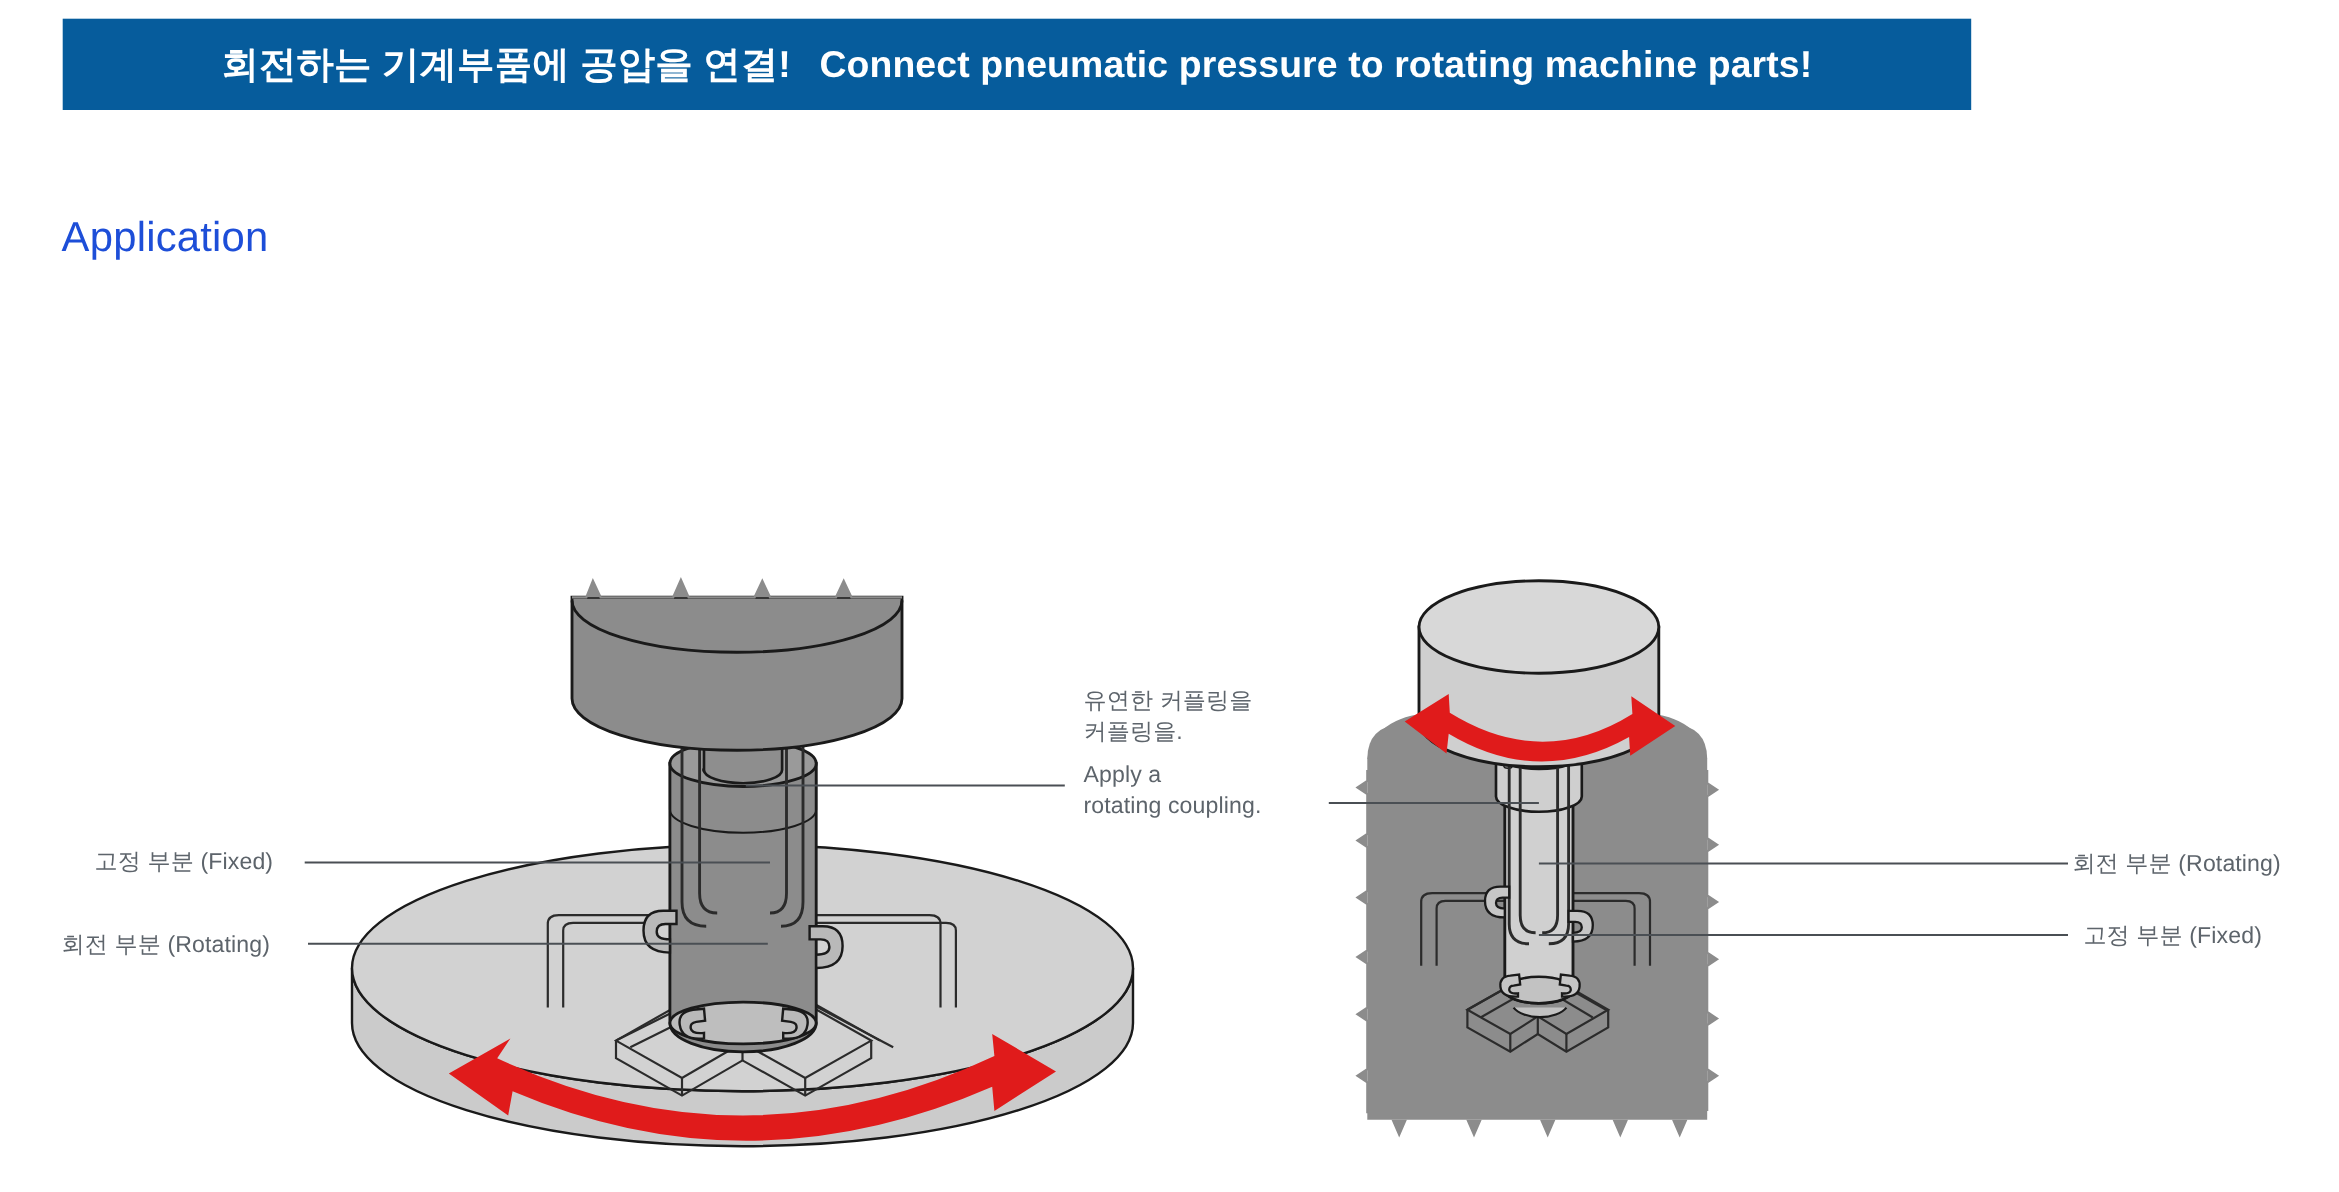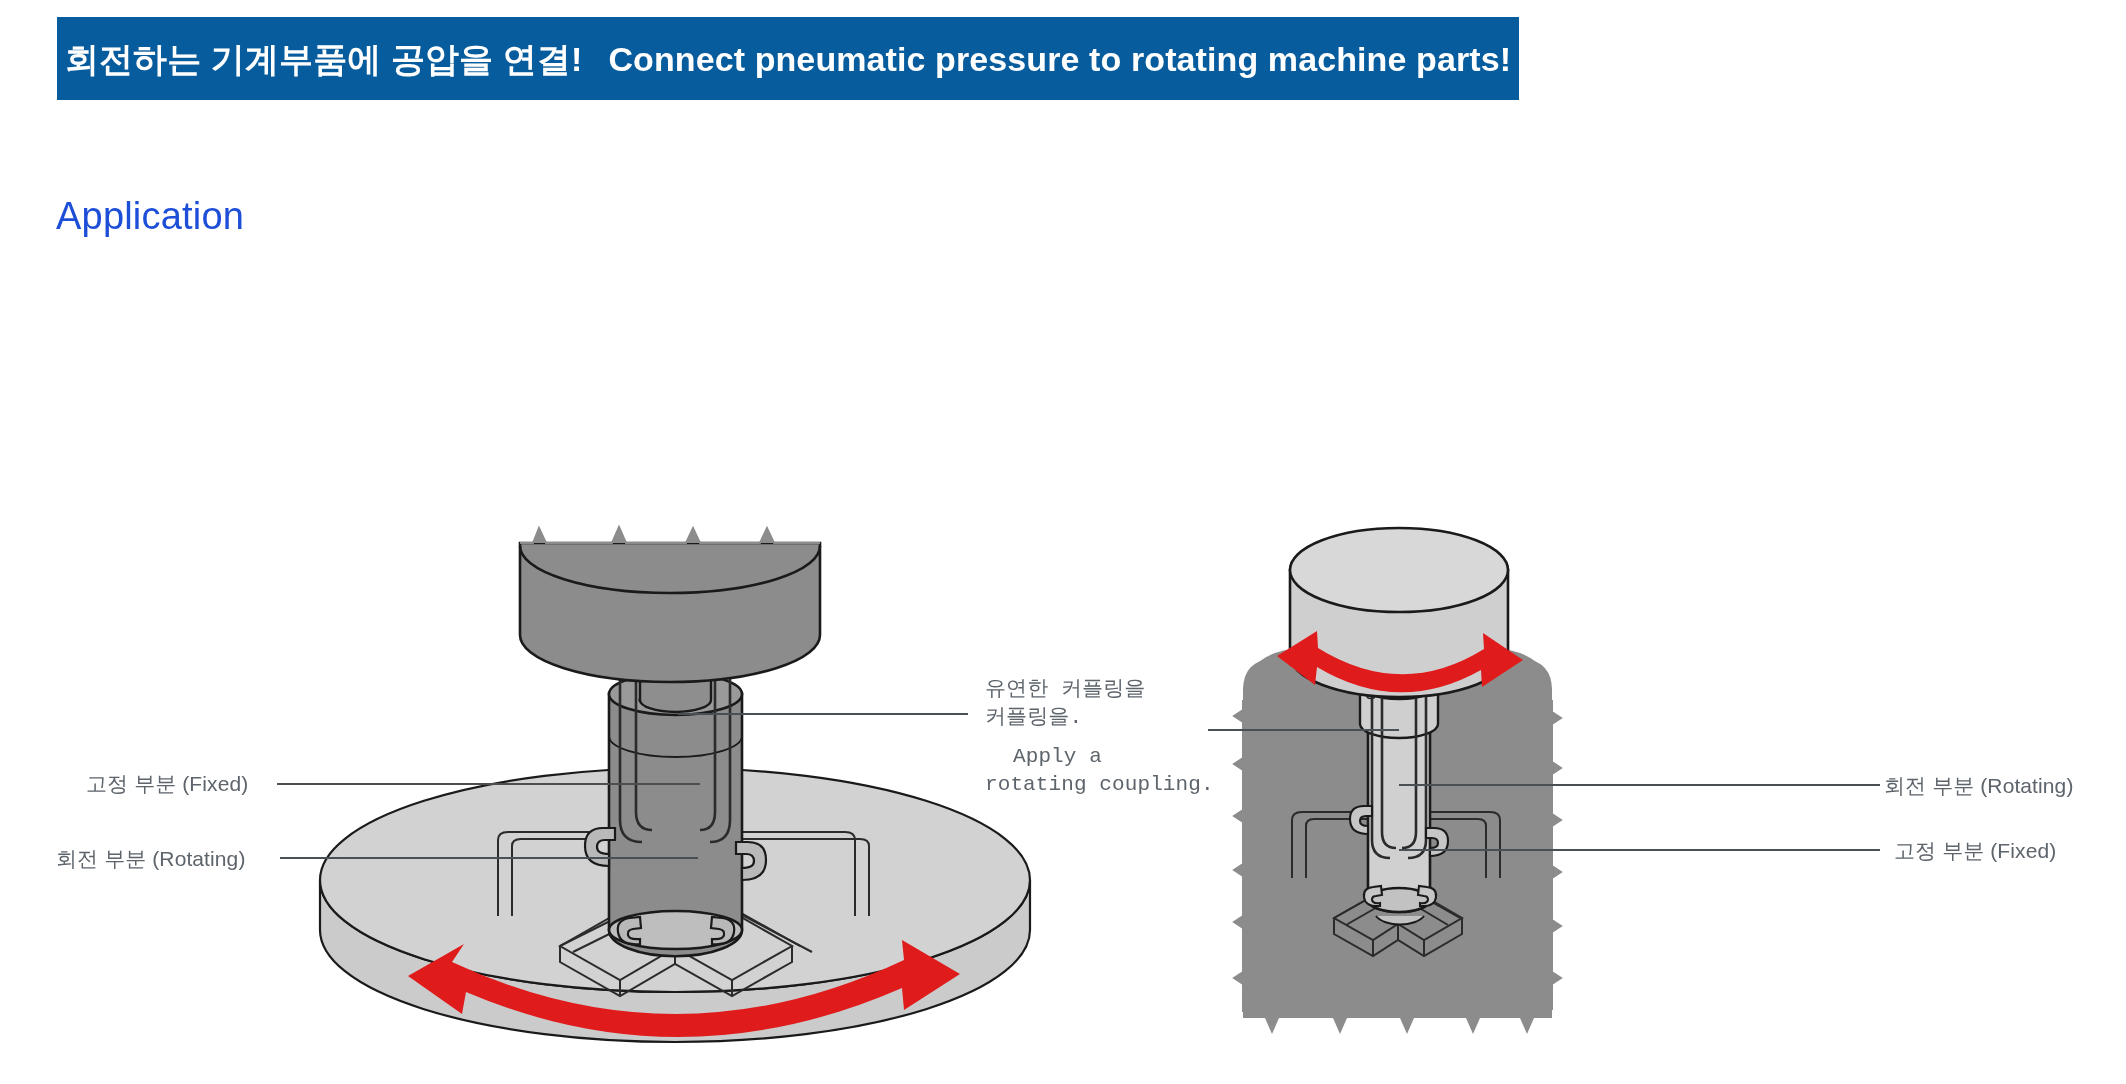--- a/index.html
+++ b/index.html
@@ -7,21 +7,21 @@
   body{
     width:2126px;height:1084px;
     background:#ffffff;
     font-family:"Liberation Sans","DejaVu Sans",sans-serif;
     overflow:hidden;position:relative;
   }
   #page{position:absolute;inset:0;}
 
   
   #banner{
-    position:absolute;left:57px;top:17px;width:1462px;height:83px;
+    position:absolute;left:57px;top:17px;width:1735px;height:83px;
     background:#065C9C;
     display:flex;align-items:center;justify-content:center;
     box-sizing:border-box;
   }
   #banner .btxt{
     color:#ffffff;font-weight:bold;font-size:34px;letter-spacing:.1px;
     white-space:pre;line-height:1;
   }
   #banner .ko{font-size:34px;}
   #banner .gap{display:inline-block;width:26px;}
@@ -38,23 +38,23 @@
 
   
   .lbl{
     position:absolute;color:#5d646b;font-size:21px;line-height:1.35;
     white-space:nowrap;letter-spacing:.1px;
   }
   #lbl-left-fixed{left:86px;top:770px;}
   #lbl-left-rot{left:56px;top:845px;}
   #lbl-right-rot{left:1884px;top:772px;}
   #lbl-right-fixed{left:1894px;top:837px;}
-  #lbl-center{left:985px;top:676px;white-space:normal;width:230px;font-family:Liberation Mono, monospace;}
+  #lbl-center{left:985px;top:624px;white-space:normal;width:230px;}
   #lbl-center .ln{display:block;}
-  #lbl-center .ln.sp{margin-top:10px;margin-left:28px;}
+  #lbl-center .ln.sp{margin-top:10px;}
 </style>
 </head>
 <body>
 
 <div id="page">
 
   <div id="banner">
     <div class="btxt"><span class="ko">회전하는 기계부품에 공압을 연결!</span><span class="gap"></span><span class="en">Connect pneumatic pressure to rotating machine parts!</span></div>
   </div>
 

